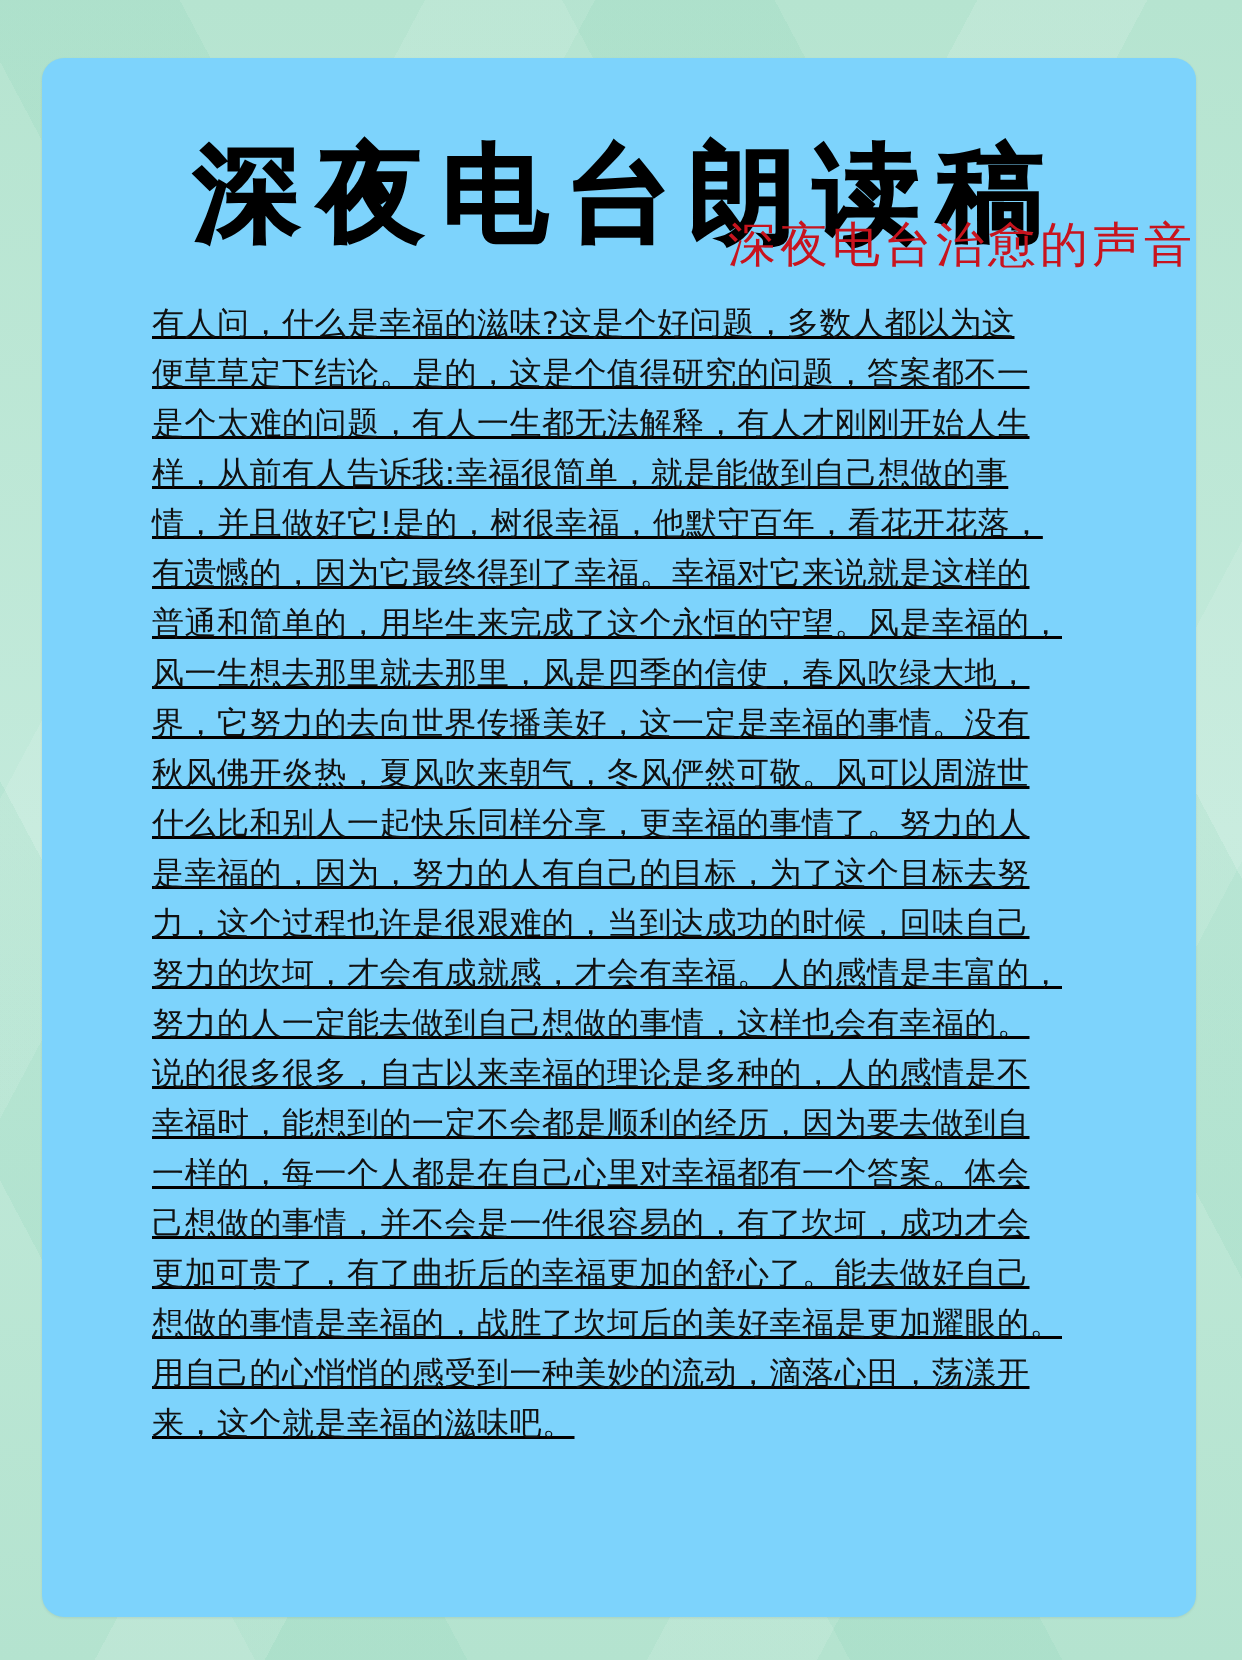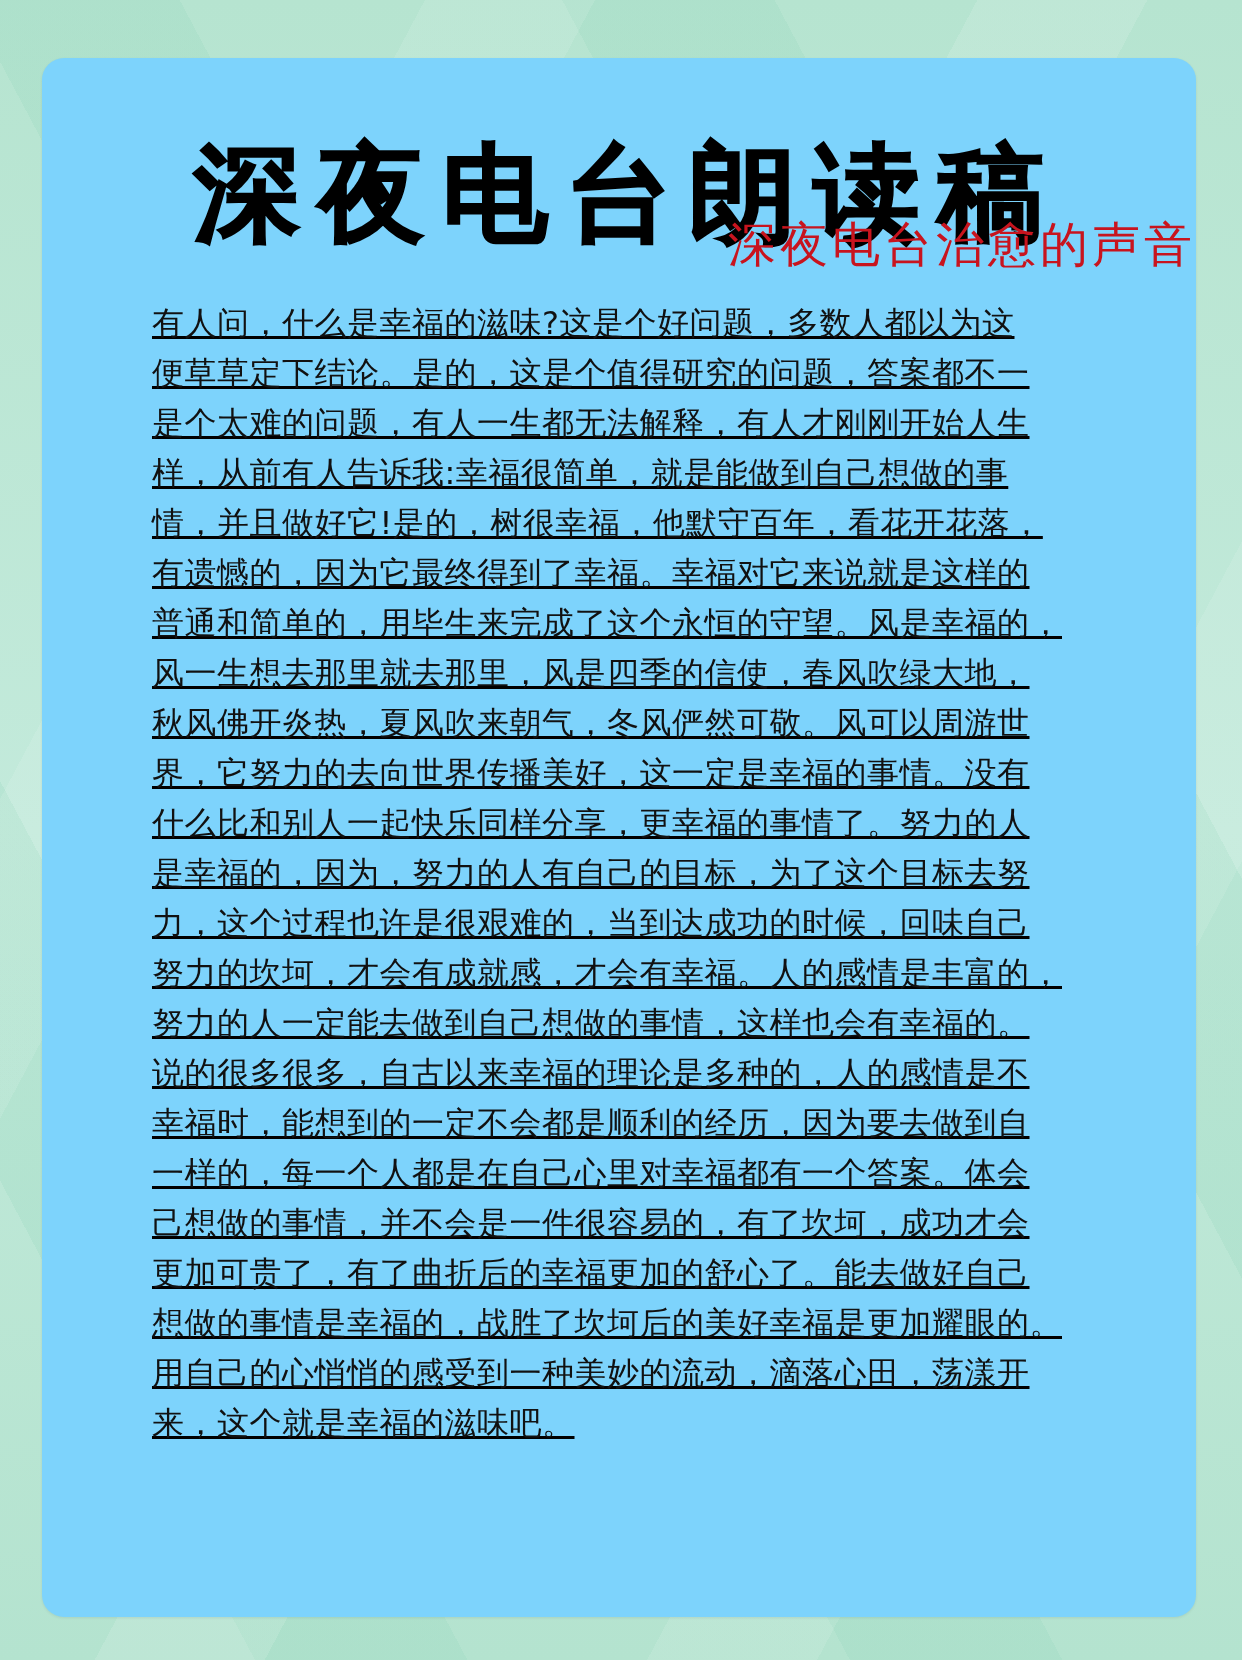--- a/index.html
+++ b/index.html
@@ -86,22 +86,22 @@
 
   <div class="body-text">
     <span class="line">有人问，什么是幸福的滋味?这是个好问题，多数人都以为这</span>
     <span class="line">便草草定下结论。是的，这是个值得研究的问题，答案都不一</span>
     <span class="line">是个太难的问题，有人一生都无法解释，有人才刚刚开始人生</span>
     <span class="line">样，从前有人告诉我:幸福很简单，就是能做到自己想做的事</span>
     <span class="line">情，并且做好它!是的，树很幸福，他默守百年，看花开花落，</span>
     <span class="line">有遗憾的，因为它最终得到了幸福。幸福对它来说就是这样的</span>
     <span class="line">普通和简单的，用毕生来完成了这个永恒的守望。风是幸福的，</span>
     <span class="line">风一生想去那里就去那里，风是四季的信使，春风吹绿大地，</span>
+    <span class="line">界，它努力的去向世界传播美好，这一定是幸福的事情。没有</span>
     <span class="line">秋风佛开炎热，夏风吹来朝气，冬风俨然可敬。风可以周游世</span>
-    <span class="line">界，它努力的去向世界传播美好，这一定是幸福的事情。没有</span>
     <span class="line">什么比和别人一起快乐同样分享，更幸福的事情了。努力的人</span>
     <span class="line">是幸福的，因为，努力的人有自己的目标，为了这个目标去努</span>
     <span class="line">力，这个过程也许是很艰难的，当到达成功的时候，回味自己</span>
     <span class="line">努力的坎坷，才会有成就感，才会有幸福。人的感情是丰富的，</span>
     <span class="line">努力的人一定能去做到自己想做的事情，这样也会有幸福的。</span>
     <span class="line">说的很多很多，自古以来幸福的理论是多种的，人的感情是不</span>
     <span class="line">幸福时，能想到的一定不会都是顺利的经历，因为要去做到自</span>
     <span class="line">一样的，每一个人都是在自己心里对幸福都有一个答案。体会</span>
     <span class="line">己想做的事情，并不会是一件很容易的，有了坎坷，成功才会</span>
     <span class="line">更加可贵了，有了曲折后的幸福更加的舒心了。能去做好自己</span>

